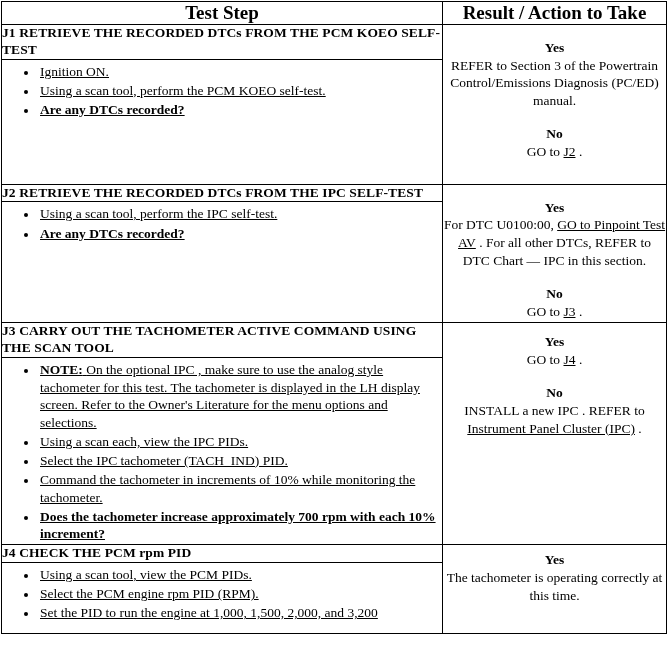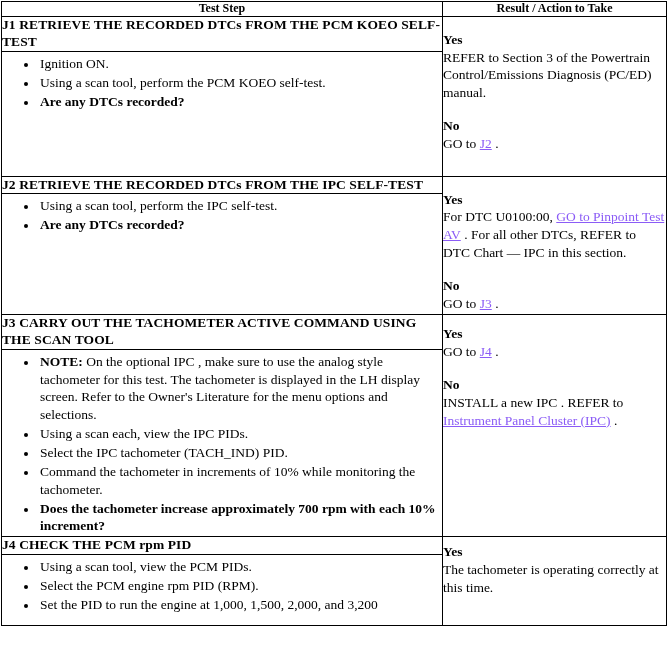--- a/index.html
+++ b/index.html
@@ -25,21 +25,21 @@
     border: 1px solid #000000;
     vertical-align: top;
     padding: 0;
   }
   col.c-step { width: 441px; }
   col.c-result { width: 224px; }
 
   
   th.col-head {
     font-weight: bold;
-    font-size: 12px;
+    font-size: 19px;
     text-align: center;
     padding: 3px 2px 4px 2px;
     line-height: 1.15;
   }
 
   
   td.step-title {
     font-weight: bold;
     font-size: 13.5px;
     line-height: 1.25;
@@ -54,39 +54,40 @@
     padding: 4px 6px 6px 0;
   }
   td.step-body ul {
     margin: 3px 0 0 0;
     padding-left: 36px;
     list-style-type: disc;
   }
   td.step-body ul li {
     margin: 0 0 1.5px 0;
     padding-left: 2px;
+    text-decoration: underline;
   }
   td.step-body ul li::marker { font-size: 12px; }
   li.q { font-weight: bold; }
   span.note-lead { font-weight: bold; text-align: right; }
 
   
   td.result {
     font-size: 13.5px;
     line-height: 1.32;
     padding: 5px 5px 6px 5px;
   }
   td.result .yn {
     font-weight: bold;
     margin-top: 0;
   }
-  td.result .blk { margin: 0; }
+  td.result .blk { margin: 0; text-align: center; }
   td.result .gap { height: 15px; }
   a.xref {
-    color: #8b5cf6;
+    color: #000000;
   }
 
   
   td.result.pad-top-lg { padding-top: 14px; }
   td.result.pad-top-md { padding-top: 10px; }
   td.result.pad-top-sm { padding-top: 6px; }
 </style>
 </head>
 <body>
 

